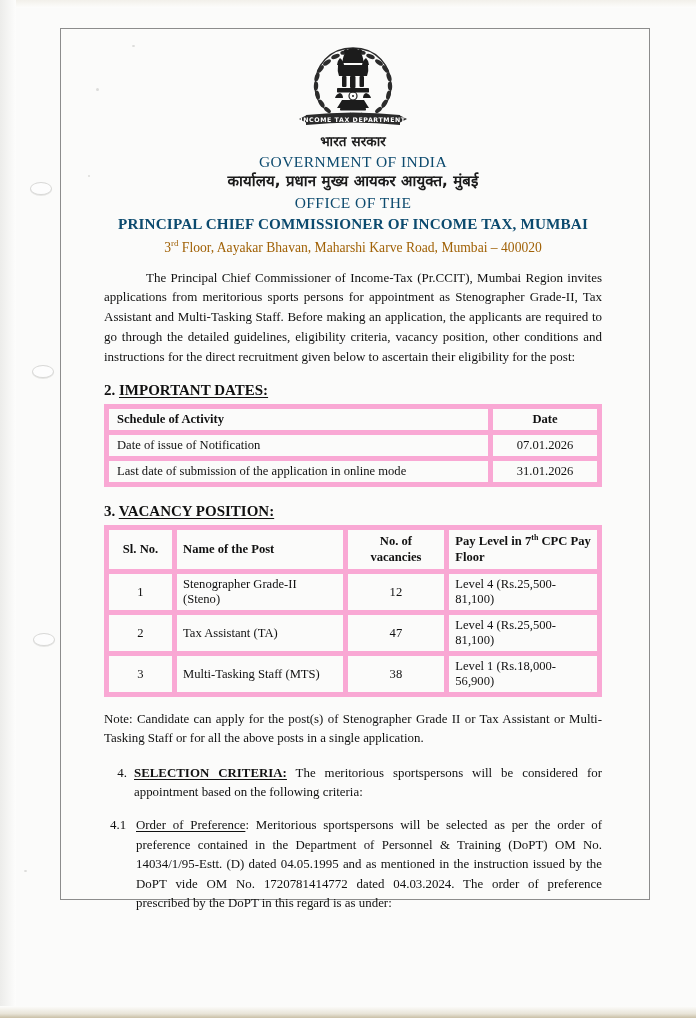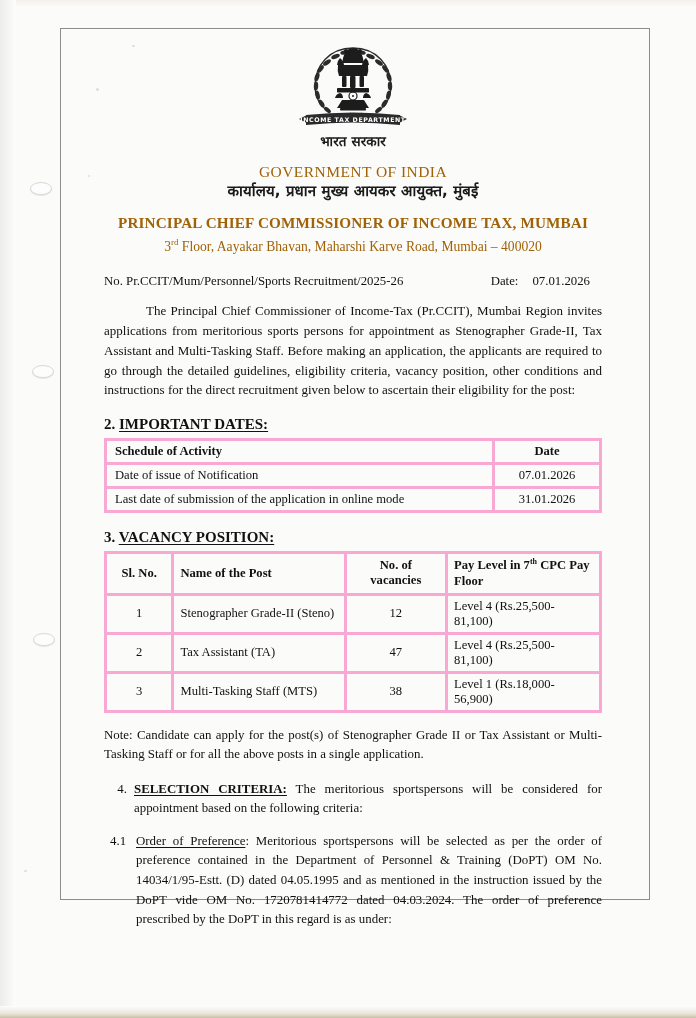--- a/index.html
+++ b/index.html
@@ -100,22 +100,22 @@
     color: #1a1a1a;
     margin-top: 1px;
   }
   .hd-hindi.long {
     font-size: 15px;
     margin-top: 2px;
   }
   .hd-en {
     font-size: 15.5px;
     letter-spacing: 0.45px;
-    color: #a16207;
-    margin-top: 13px;
+    color: #0c4a6e;
+    margin-top: 3px;
   }
   .hd-en.big {
     font-size: 15.2px;
     font-weight: 600;
     letter-spacing: 0.15px;
   }
   .hd-addr {
     font-size: 13.6px;
     margin-top: 5px;
     color: #a16207;
@@ -167,21 +167,21 @@
     text-underline-offset: 2px;
   }
 
   
   table.doc-table {
     border-collapse: collapse;
     width: 100%;
     font-size: 12.6px;
   }
   table.doc-table td, table.doc-table th {
-    border: 3px solid #f9a8d4;
+    border: 5px solid #f9a8d4;
     padding: 3px 6px;
     vertical-align: middle;
   }
   table.doc-table th {
     font-weight: bold;
     text-align: left;
   }
   .tbl-dates { width: 455px; }
   .tbl-dates th.act { padding-left: 8px; }
   .tbl-dates th.dt  { text-align: center; width: 92px; }
@@ -336,30 +336,24 @@
         <path d="M226 158 L210 150 L210 166 Z" fill="#2b2b2b"></path>
         <path d="M24 150 Q118 140 212 150 L212 170 Q118 160 24 170 Z" fill="#2b2b2b"></path>
         <text x="118" y="164" font-family="DejaVu Sans, sans-serif" font-size="12.5" font-weight="bold" fill="#ffffff" text-anchor="middle" letter-spacing="1.2">INCOME TAX DEPARTMENT</text>
       </g>
     </svg>
   </div>
 
   <div class="hd hd-hindi">भारत सरकार</div>
   <div class="hd hd-en">GOVERNMENT OF INDIA</div>
   <div class="hd hd-hindi long">कार्यालय, प्रधान मुख्य आयकर आयुक्त, मुंबई</div>
+  <div class="hd hd-en">OFFICE OF THE</div>
   <div class="hd hd-en big">PRINCIPAL CHIEF COMMISSIONER OF INCOME TAX, MUMBAI</div>
   <div class="hd hd-addr"><span>3</span><sup>rd</sup><span> Floor, Aayakar Bhavan, Maharshi Karve Road, Mumbai – 400020</span></div>
 
-  <div class="refrow">
-    <div>No. Pr.CCIT/Mum/Personnel/Sports Recruitment/2025-26</div>
-    <div class="date-group">
-      <span>Date:</span>
-      <span>07.01.2026</span>
-    </div>
-  </div>
 
 
   <div class="para indent">The Principal Chief Commissioner of Income-Tax (Pr.CCIT), Mumbai Region invites applications from meritorious sports persons for appointment as Stenographer Grade-II, Tax Assistant and Multi-Tasking Staff. Before making an application, the applicants are required to go through the detailed guidelines, eligibility criteria, vacancy position, other conditions and instructions for the direct recruitment given below to ascertain their eligibility for the post:</div>
 
   <div class="sec-head">
     <span class="num">2.</span>
     <span class="u">IMPORTANT DATES:</span>
   </div>
 
   <table class="doc-table tbl-dates">

